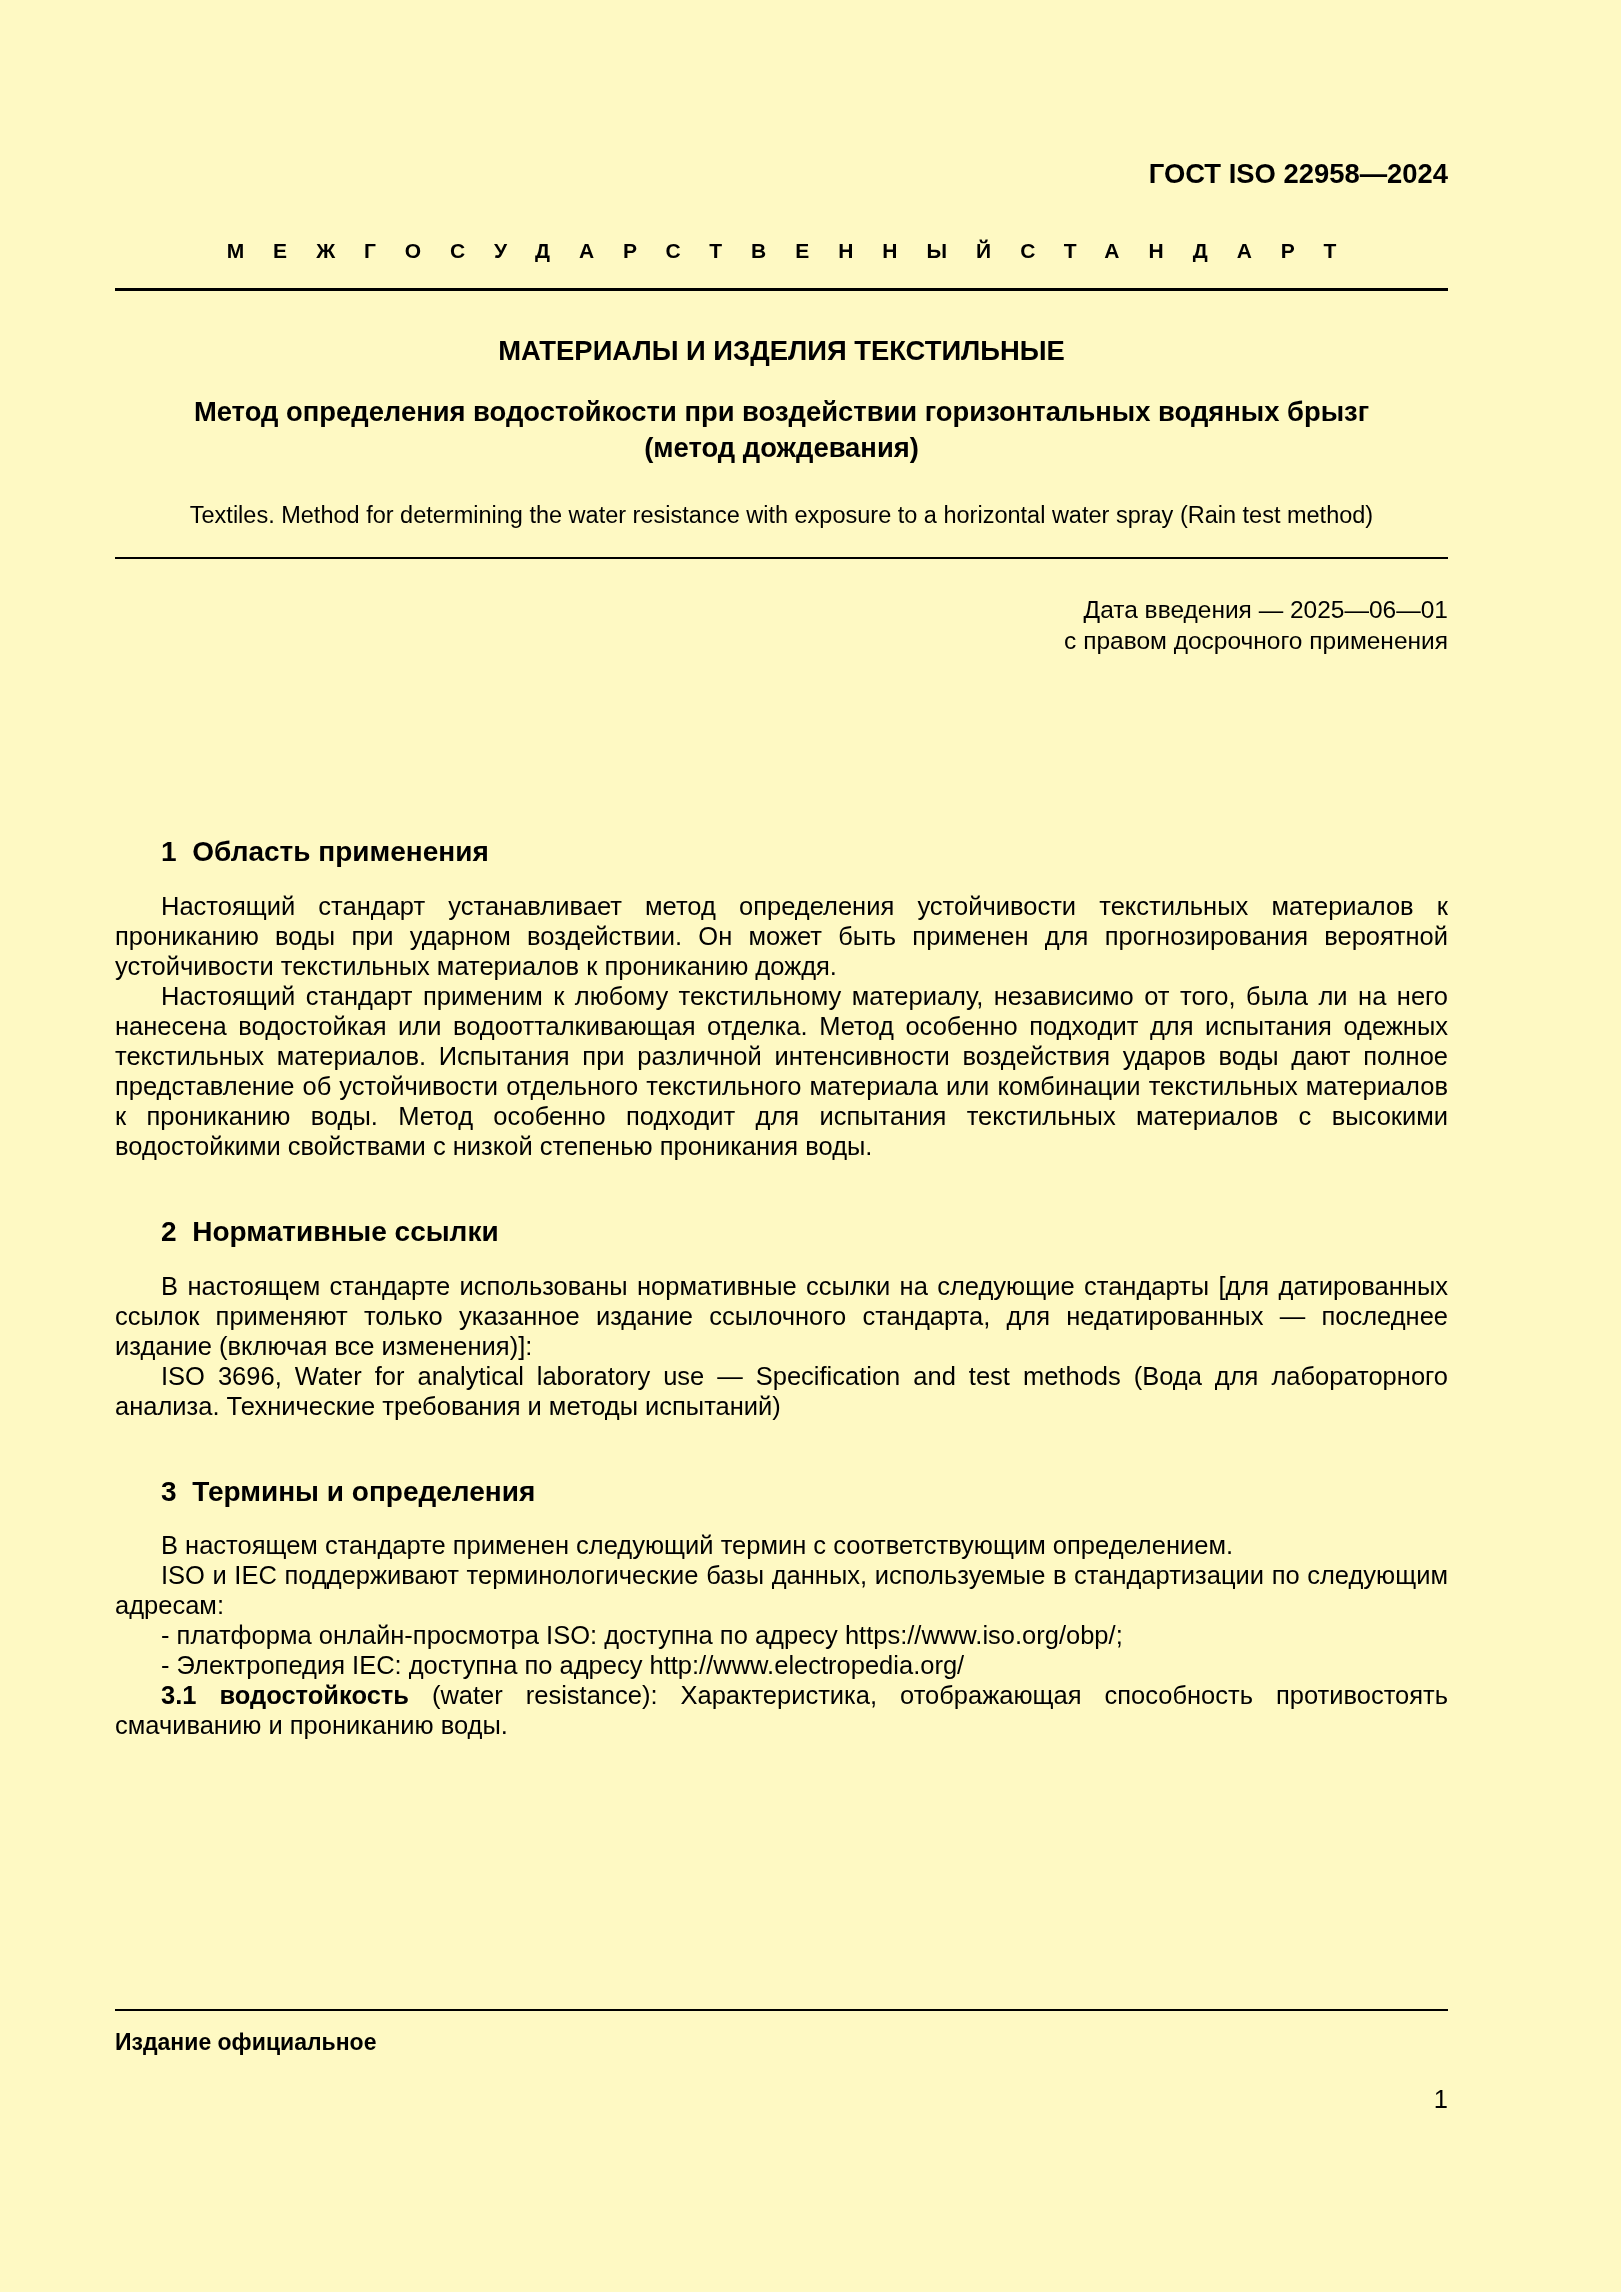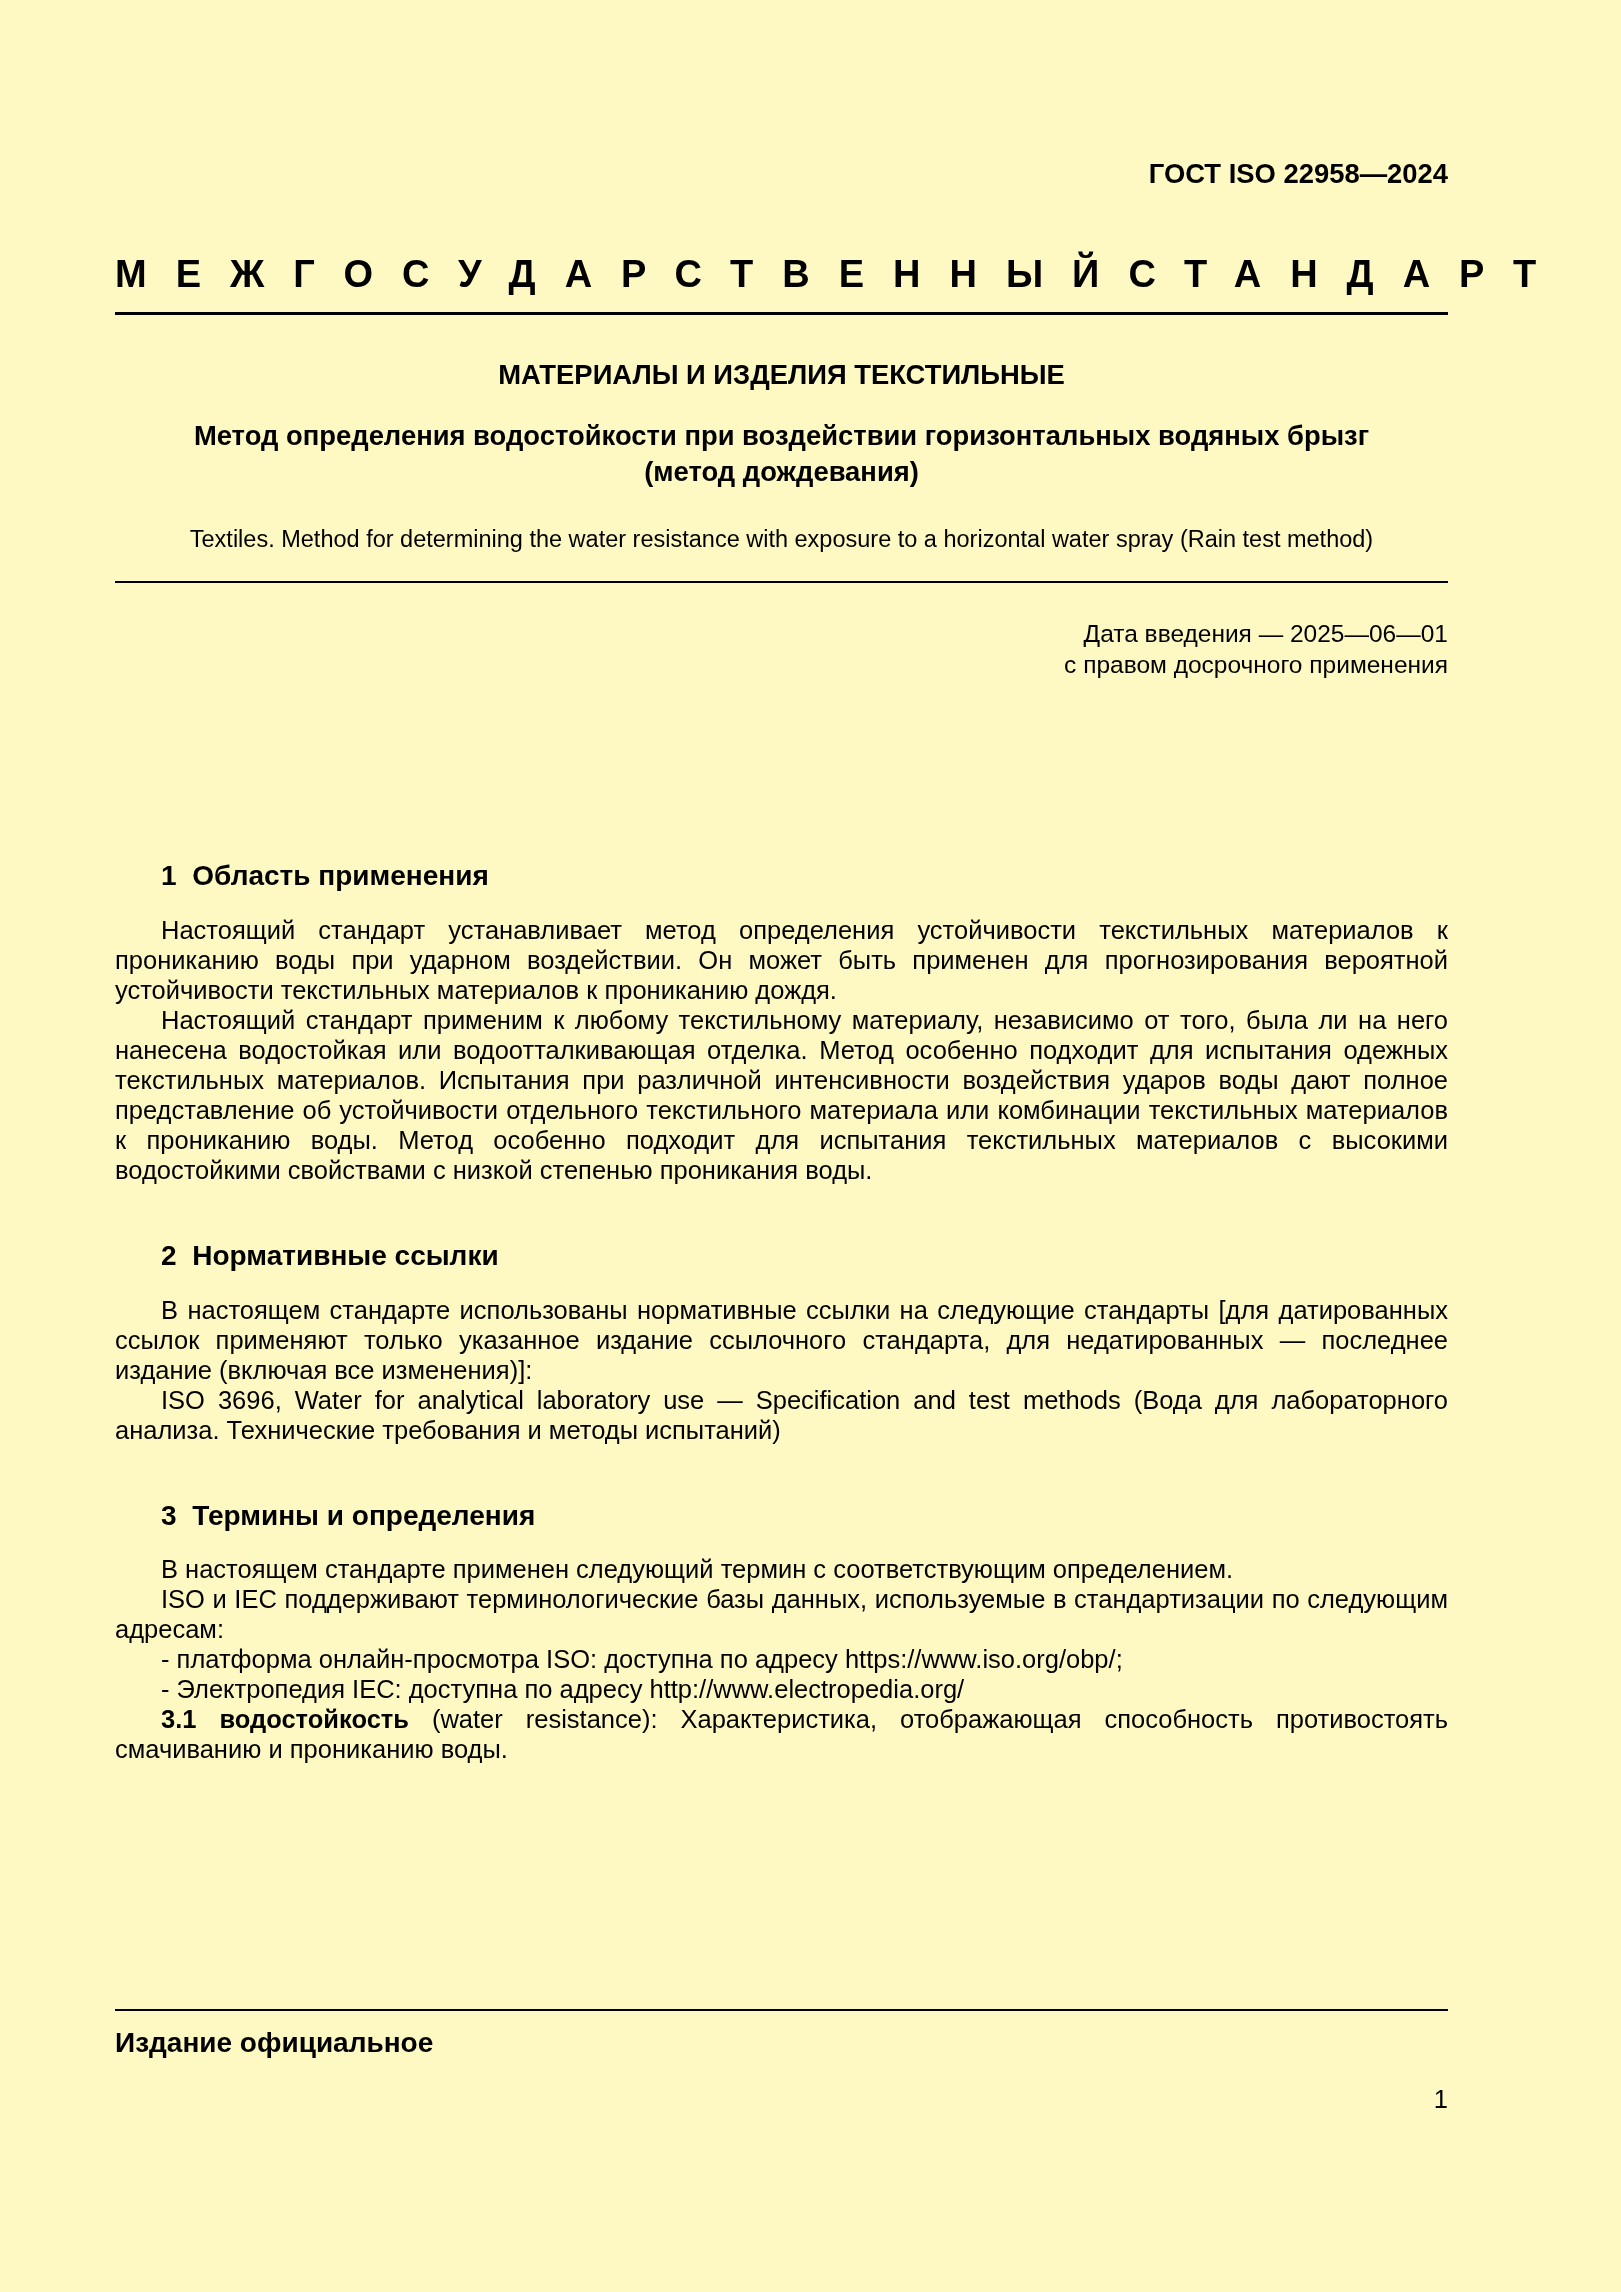--- a/index.html
+++ b/index.html
@@ -25,25 +25,25 @@
     width: 1333px;
   }
   .doc-code {
     margin-top: 157px;
     text-align: right;
     font-weight: bold;
     font-size: 27.4px;
     line-height: 33px;
   }
   .std-type {
-    margin-top: 67px;
+    margin-top: 43px;
     display: flex;
-    justify-content: flex-start;
+    justify-content: center;
     font-weight: bold;
-    font-size: 38px;
+    font-size: 21px;
     line-height: 35px;
     white-space: nowrap;
   }
   .std-type .w1 { letter-spacing: 29px; }
   .std-type .w2 { letter-spacing: 29px; margin-right: -29px; }
   .rule-thick {
     margin-top: 19.6px;
     border-top: 3.9px solid #000;
     height: 0;
   }
@@ -104,21 +104,21 @@
     width: 1333px;
     top: 2009px;
     border-top: 2px solid #000;
     height: 0;
   }
   .edition-note {
     position: absolute;
     left: 115px;
     top: 2027px;
     font-weight: bold;
-    font-size: 28px;
+    font-size: 23px;
     line-height: 31px;
   }
   .page-number {
     position: absolute;
     left: 115px;
     width: 1333px;
     top: 2084px;
     text-align: right;
     font-size: 25.5px;
     line-height: 31px;

